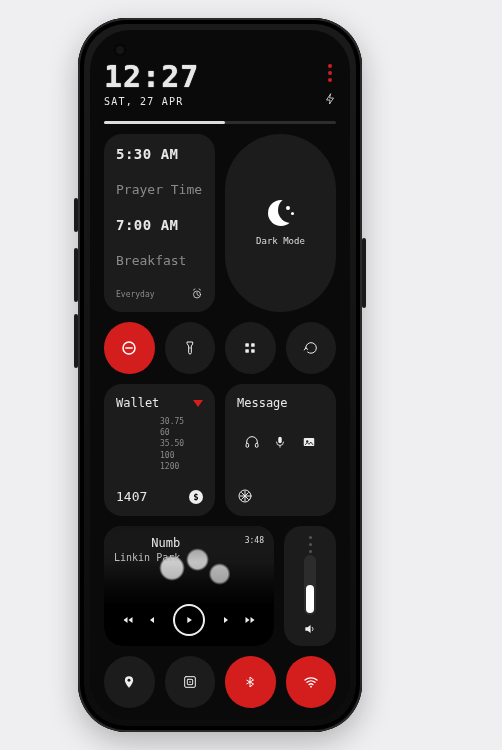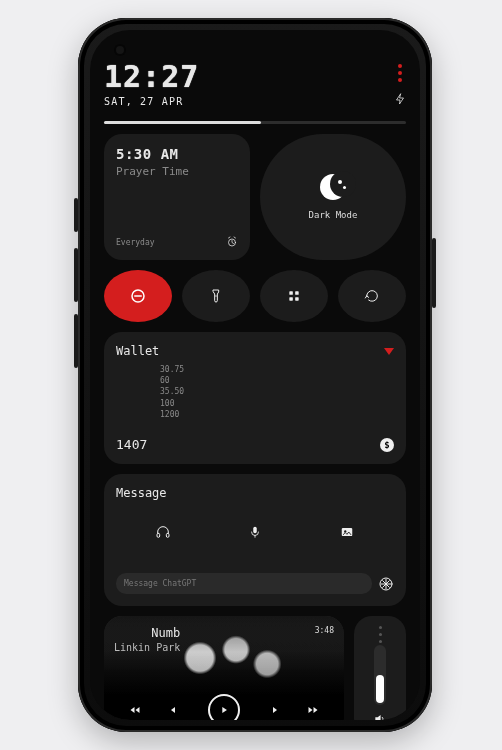--- a/index.html
+++ b/index.html
@@ -10,21 +10,21 @@
     --tile2:#232323;
     --muted:#8a8a8a;
     --text:#e8e8e8;
     --accent:#d41e1e;
     --dim:#555;
     --white:#fff;
   }
   html,body{margin:0;padding:0;background:var(--bg);width:502px;height:750px;overflow:hidden;font-family:ui-monospace,Menlo,Consolas,monospace;}
   .stage{position:relative;width:502px;height:750px;}
   .phone{
-    position:absolute;left:78px;top:18px;width:354px;height:714px;
+    position:absolute;left:78px;top:18px;width:284px;height:714px;
     background:linear-gradient(180deg,#1a1a1a,#0c0c0c);
     border-radius:48px;
     box-shadow:0 10px 30px rgba(0,0,0,.25),inset 0 0 0 2px #2a2a2a,inset 0 0 0 6px #000;
   }
   .side-btn{position:absolute;background:#1a1a1a;border-radius:4px;}
   .side-btn.l1{left:-4px;top:180px;width:4px;height:34px;}
   .side-btn.l2{left:-4px;top:230px;width:4px;height:54px;}
   .side-btn.l3{left:-4px;top:296px;width:4px;height:54px;}
   .side-btn.r1{right:-4px;top:220px;width:4px;height:70px;}
   .screen{
@@ -41,35 +41,35 @@
   .menu-dots{display:flex;flex-direction:column;gap:3px;}
   .menu-dots span{width:4px;height:4px;border-radius:50%;background:var(--accent);display:block;}
   .bolt{color:#e8e8e8;font-size:12px;}
   .progress{position:relative;height:3px;background:#2d2d2d;border-radius:3px;margin:14px 0 10px 0;}
   .progress .bar{position:absolute;left:0;top:0;bottom:0;width:52%;background:#ddd;border-radius:3px;}
   .tile{background:var(--tile);border-radius:18px;padding:12px;box-sizing:border-box;}
   
   .row1{display:grid;grid-template-columns:1fr 1fr;gap:10px;}
   .alarms{min-height:126px;display:flex;flex-direction:column;gap:20px;justify-content:space-between;}
   .alarm-time{font-size:14px;font-weight:700;letter-spacing:.5px;}
-  .alarm-label{font-size:11px;color:var(--muted);margin-top:3px;}
+  .alarm-label{font-size:13px;color:var(--muted);margin-top:20px;}
   .alarm-foot{display:flex;justify-content:space-between;align-items:center;font-size:8px;color:var(--muted);}
   .dark-mode{min-height:126px;border-radius:70px;display:flex;flex-direction:column;align-items:center;justify-content:center;gap:10px;}
   .dm-label{font-size:9px;color:#dcdcdc;}
   .moon{position:relative;width:26px;height:26px;}
   .moon .disc{position:absolute;inset:0;border-radius:50%;background:#fff;}
   .moon .cut{position:absolute;left:10px;top:-3px;width:26px;height:26px;border-radius:50%;background:var(--tile);}
   .moon .d1{position:absolute;left:18px;top:6px;width:4px;height:4px;border-radius:50%;background:#fff;}
   .moon .d2{position:absolute;left:23px;top:12px;width:3px;height:3px;border-radius:50%;background:#fff;}
   
   .quick{display:grid;grid-template-columns:repeat(4,1fr);gap:10px;margin-top:10px;}
   .qbtn{height:52px;border-radius:50%;display:flex;align-items:center;justify-content:center;background:var(--tile);}
   .qbtn.red{background:var(--accent);}
   
-  .row3{display:grid;grid-template-columns:1fr;gap:10px;margin-top:10px;}
+  .row3{display:grid;grid-template-columns:1fr 1fr;gap:10px;margin-top:10px;}
   .wallet{min-height:132px;display:flex;flex-direction:column;gap:6px;}
   .wallet-head{display:flex;justify-content:space-between;align-items:center;}
   .w-title{font-size:12px;}
   .tri{width:0;height:0;border-left:5px solid transparent;border-right:5px solid transparent;border-top:7px solid var(--accent);}
   .tx{font-size:8px;color:var(--muted);line-height:1.4;margin-left:44px;}
   .wallet-foot{display:flex;justify-content:space-between;align-items:center;margin-top:auto;}
   .w-total{font-size:13px;}
   .coin{width:14px;height:14px;border-radius:50%;background:#eee;color:#000;display:flex;align-items:center;justify-content:center;font-size:9px;font-weight:700;}
   .chatgpt{min-height:132px;display:flex;flex-direction:column;}
   .c-title{font-size:12px;}
@@ -151,20 +151,24 @@
       <div class="progress">
         <div class="bar" id="pbar" style="width: 52%;"></div>
       </div>
 
       <div class="row1">
         <div class="tile alarms">
           <div>
             <div class="alarm-time">5:30 AM</div>
             <div class="alarm-label">Prayer Time</div>
           </div>
+          <div>
+            <div class="alarm-time">7:00 AM</div>
+            <div class="alarm-label">Breakfast</div>
+          </div>
           <div class="alarm-foot">
             <span>Everyday</span>
             <span>
               <svg width="12" height="12" viewBox="0 0 24 24">
                   <circle class="stroke" cx="12" cy="13" r="7"></circle>
                   <path class="stroke" d="M12 9v4l3 2M5 4l3-2M19 4l-3-2"></path>
                 </svg>
             </span>
           </div>
         </div>
@@ -253,21 +257,20 @@
             </span>
             <span>
               <svg width="16" height="14" viewBox="0 0 24 24">
                   <rect x="3" y="5" width="18" height="14" rx="2" fill="#eee"></rect>
                   <circle cx="9" cy="11" r="2" fill="#1c1c1c"></circle>
                   <path d="M5 17l4-4 3 3 3-4 4 5" stroke="#1c1c1c" stroke-width="1.5" fill="none"></path>
                 </svg>
             </span>
           </div>
           <div class="c-input-row">
-            <div class="c-input">Message ChatGPT</div>
             <span class="openai">
               <svg width="16" height="16" viewBox="0 0 24 24">
                   <circle cx="12" cy="12" r="9" class="stroke"></circle>
                   <path class="stroke" d="M12 5v14M5 12h14M7 7l10 10M17 7L7 17"></path>
                 </svg>
             </span>
           </div>
         </div>
       </div>
 

